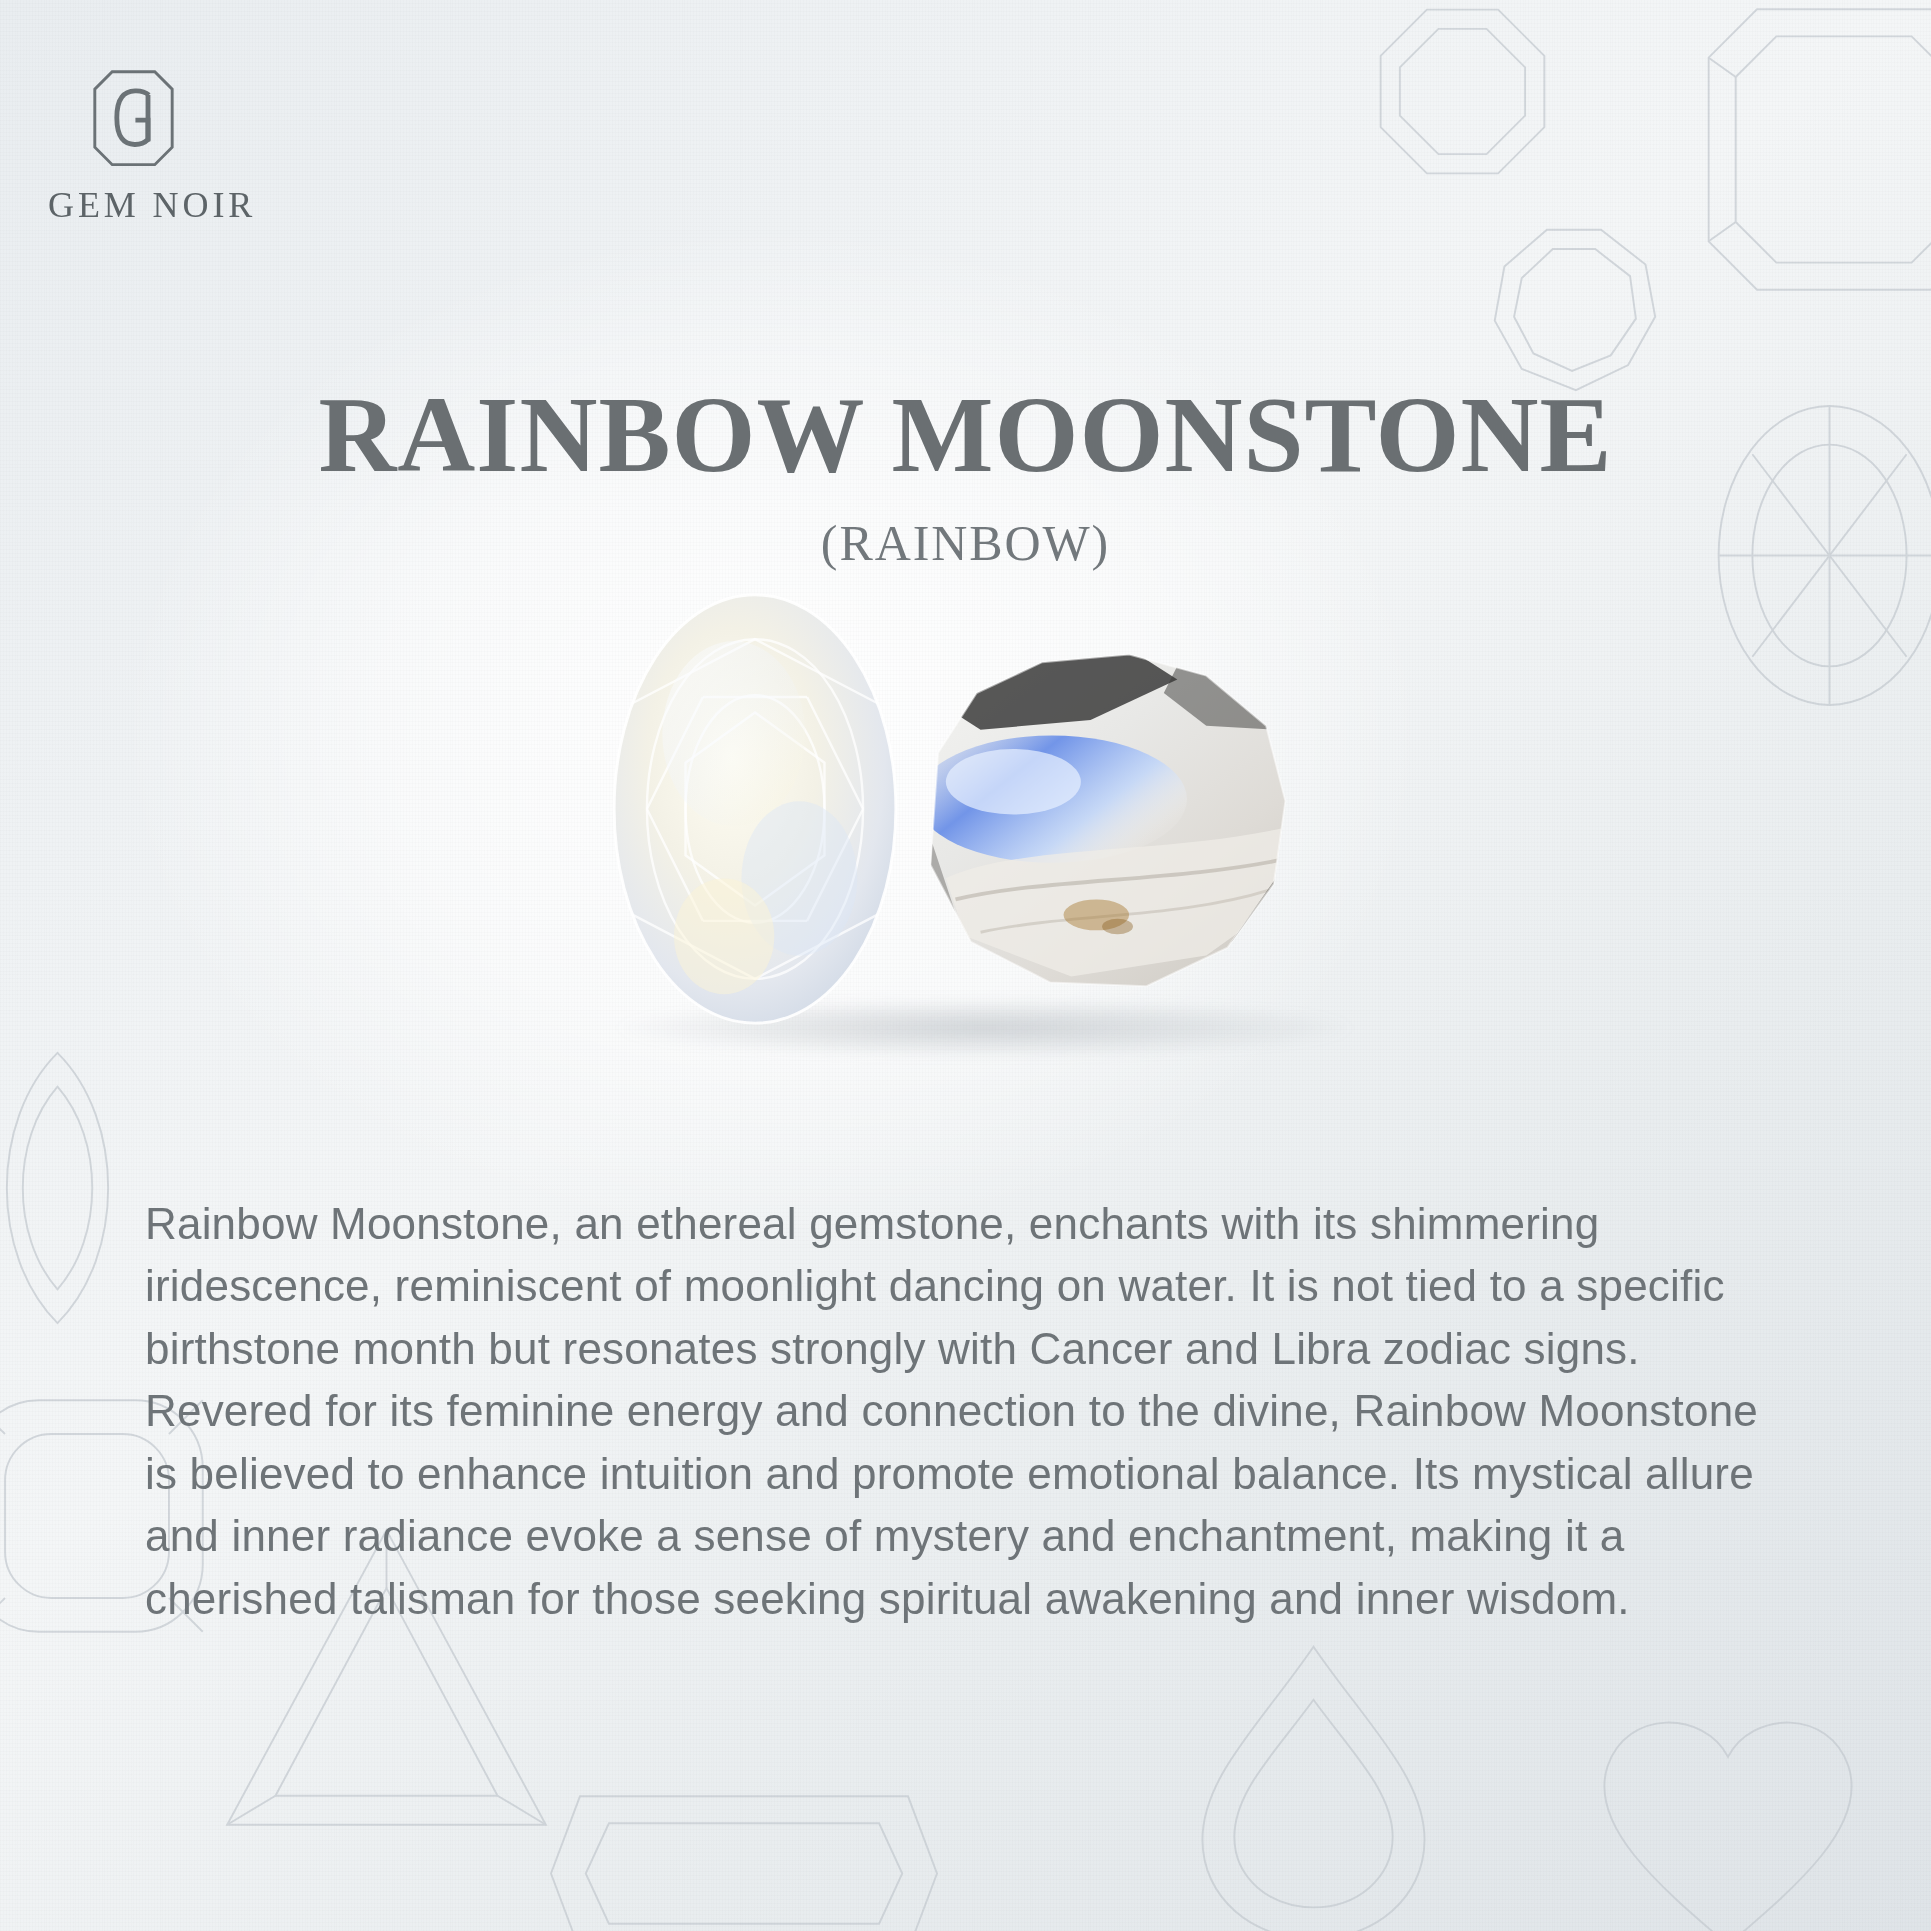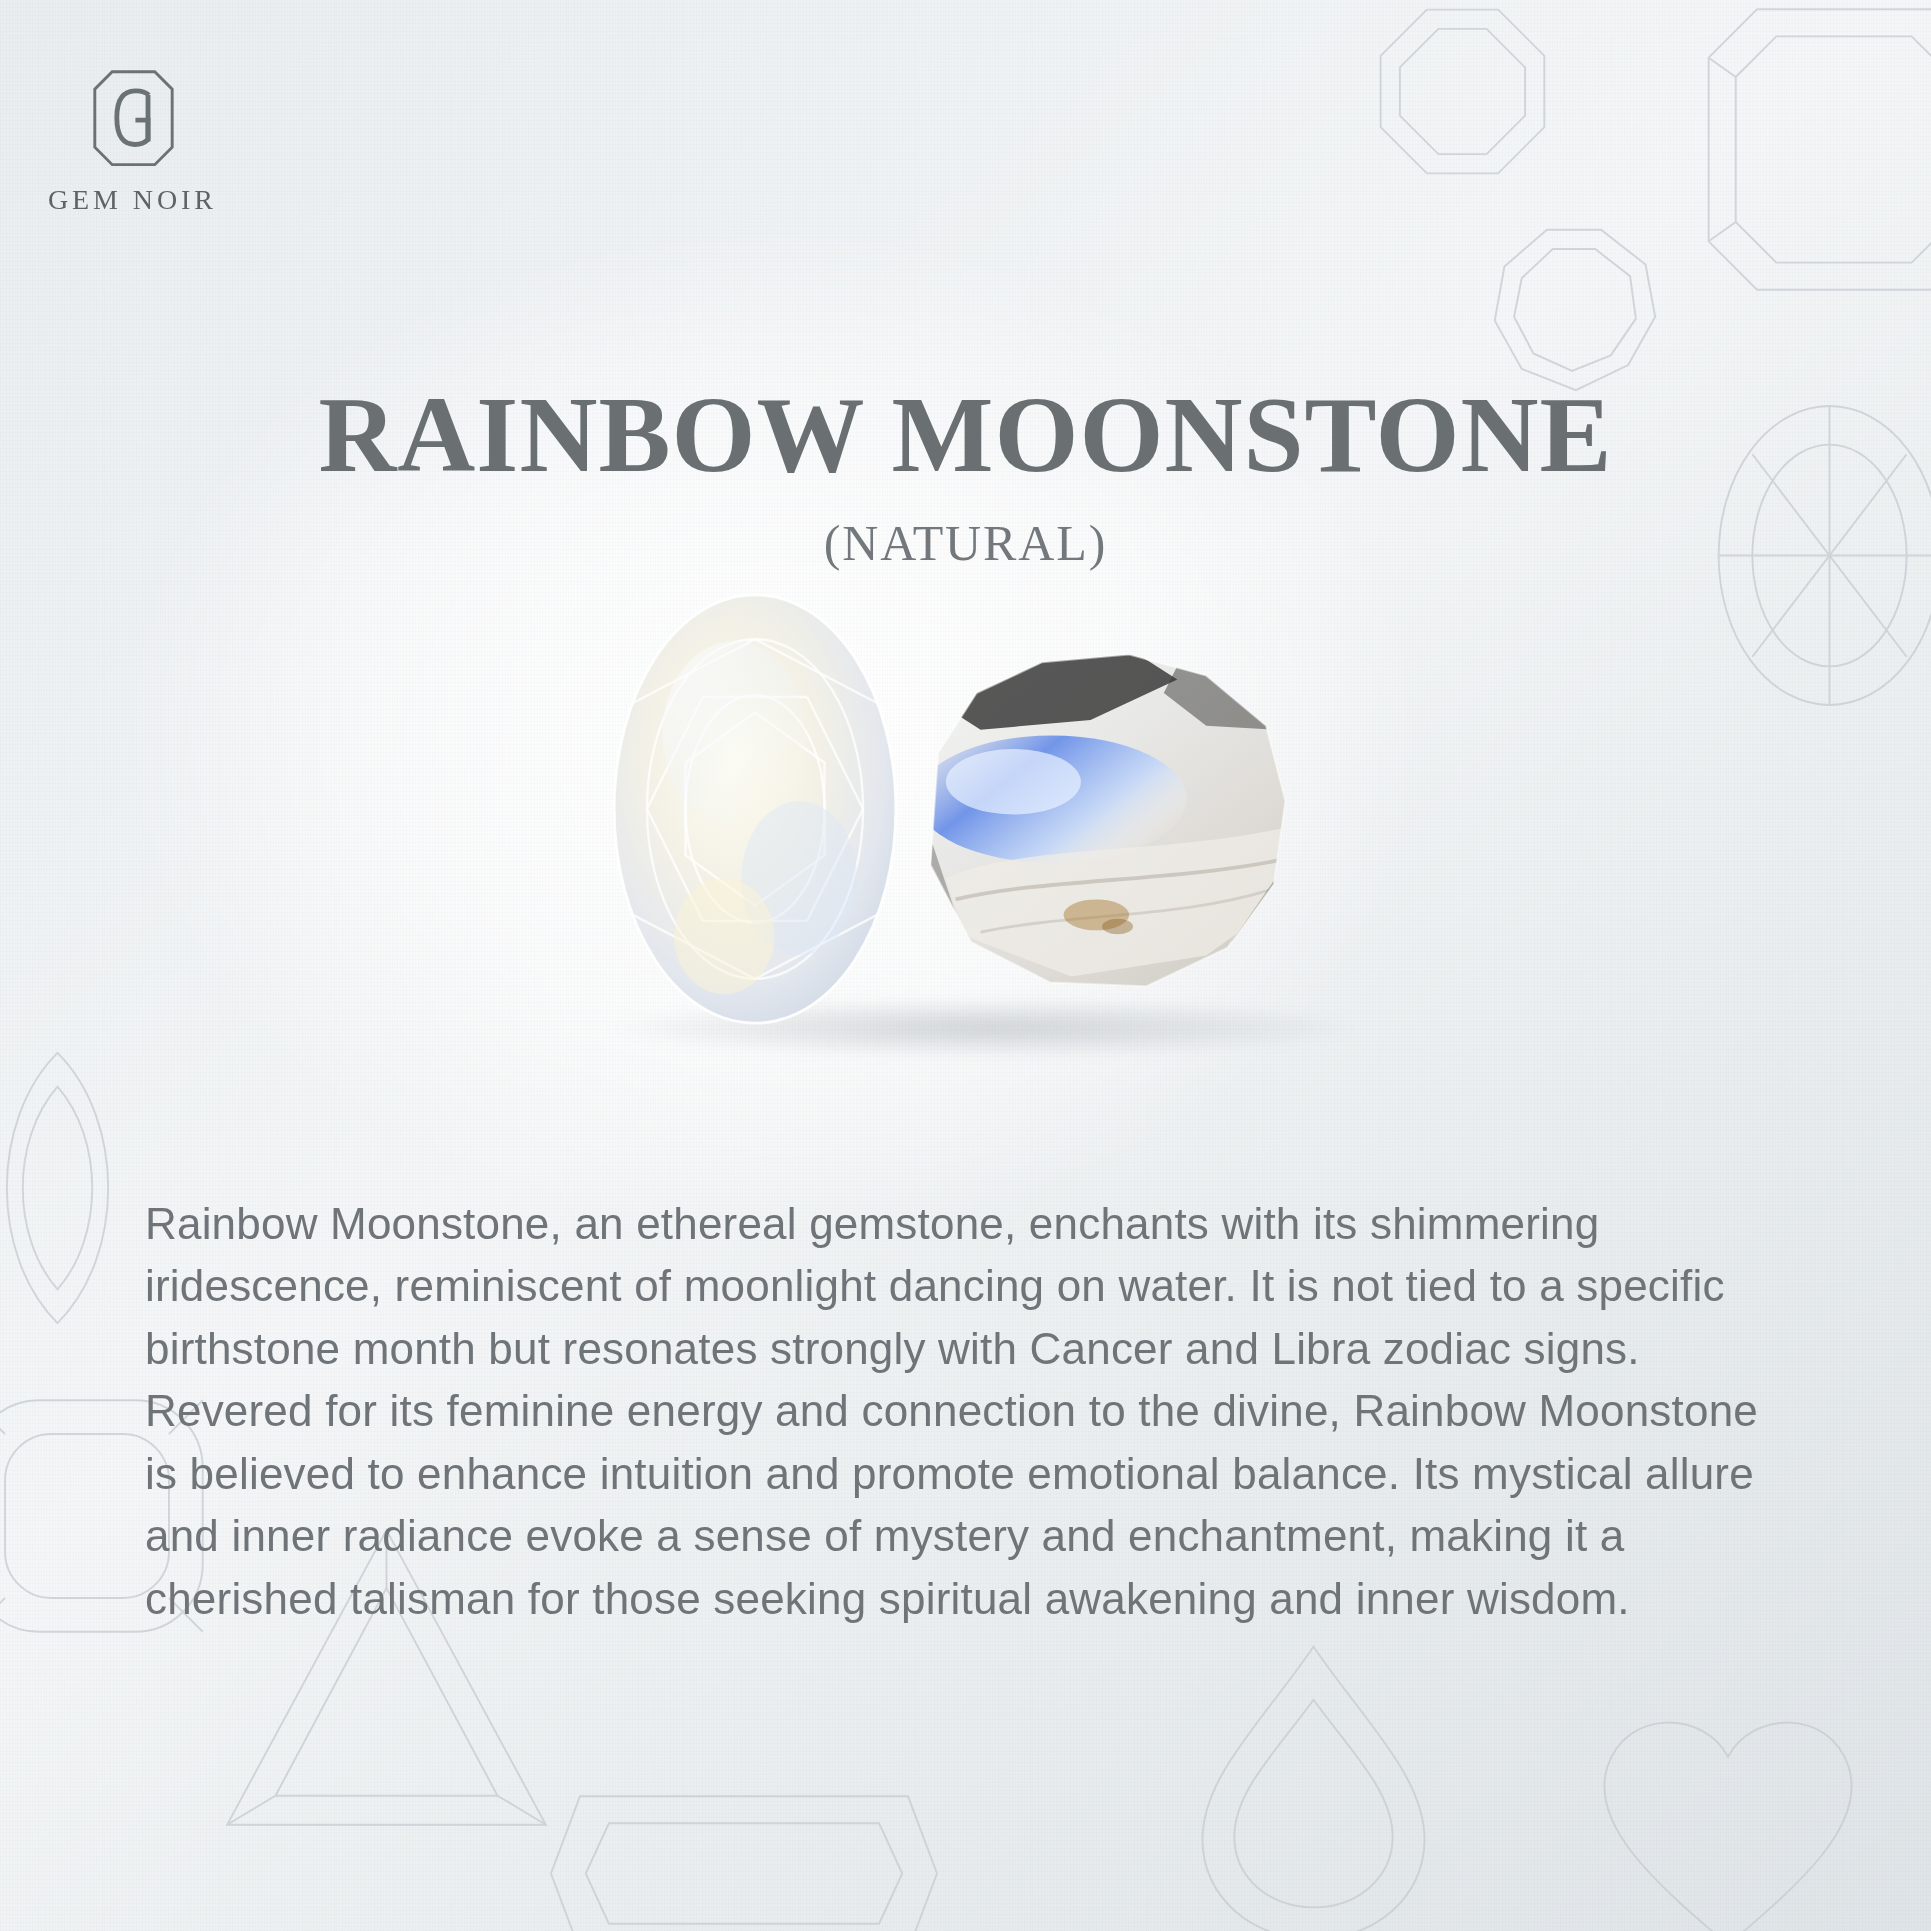--- a/index.html
+++ b/index.html
@@ -56,21 +56,21 @@
   }
   .logo-mark {
     width: 89px;
     height: 104px;
     margin-left: 41px;
   }
   .logo-mark svg { display: block; }
   .logo-text {
     margin-top: 13.5px;
     font-family: "Liberation Serif", serif;
-    font-size: 28px;
+    font-size: 36px;
     letter-spacing: 3.9px;
     color: #5d6468;
     font-weight: 400;
     text-align: right;
   }
 
   
   .title-wrap {
     position: absolute;
     top: 377px;
@@ -214,21 +214,21 @@
         <path d="M24 6 L68 6 L86 24 L86 84 L68 102 L24 102 L6 84 L6 24 Z"></path>
         <path d="M62 30 C55 24 40 24 34 32 C27 41 27 66 34 75 C40 83 54 83 61 76 L61 56 L48 56" stroke-width="5"></path>
         <path d="M61 30 L61 78" stroke-width="5"></path>
       </svg>
     </div>
     <div class="logo-text">GEM NOIR</div>
   </div>
 
   <div class="title-wrap">
     <h1 class="title">RAINBOW MOONSTONE</h1>
-    <div class="subtitle">(NATURAL)</div>
+    <div class="subtitle">(RAINBOW)</div>
   </div>
 
   <div class="gem-stage">
     <div class="gem-shadow"></div>
 
     <svg class="oval-gem" viewBox="0 0 300 455">
       <defs>
         <radialGradient id="ovalBody" cx="42%" cy="38%" r="72%">
           <stop offset="0%" stop-color="#fffdf2"></stop>
           <stop offset="42%" stop-color="#f3f1e6"></stop>

